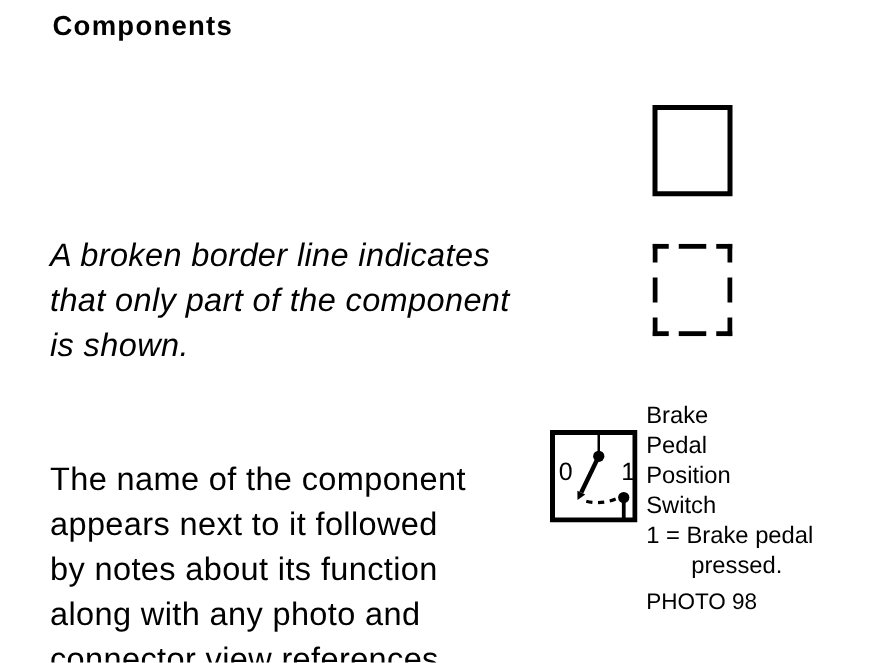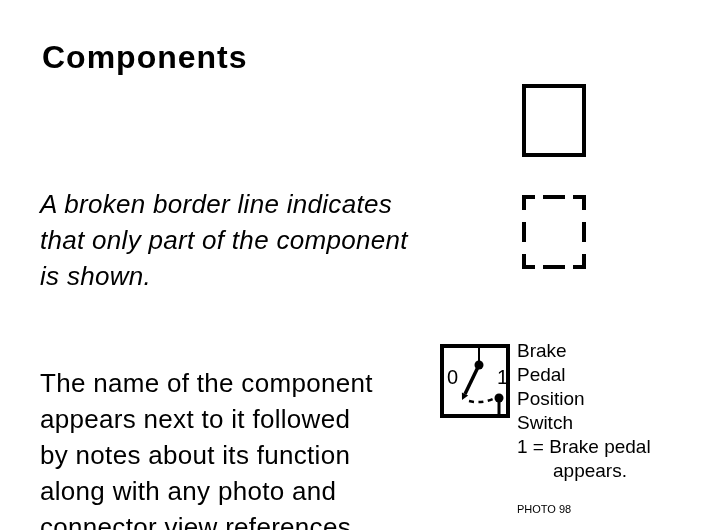--- a/index.html
+++ b/index.html
@@ -9,25 +9,24 @@
     height: 530px;
     background: #ffffff;
     color: #000000;
     font-family: "Liberation Sans", sans-serif;
     overflow: hidden;
   }
   .title {
     position: absolute;
     left: 42px;
     top: 3px;
-    font-size: 32px;
+    font-size: 22px;
     font-weight: bold;
     letter-spacing: 1px;
     line-height: 36px;
-    margin-top: 36px;
   }
   .para {
     position: absolute;
     left: 40px;
     font-size: 26px;
     line-height: 36px;
     letter-spacing: 0.3px;
     white-space: pre-line;
   }
   .para-1 { top: 75px; }
@@ -52,30 +51,30 @@
   .switch-figure {
     position: absolute;
     left: 440px;
     top: 344px;
     width: 70px;
     height: 74px;
   }
   .component-label {
     position: absolute;
     left: 517px;
-    top: 339px;
+    top: 321px;
     font-size: 19px;
     line-height: 24px;
   }
   .component-name { white-space: pre-line; }
   .note-line-2 { margin-left: 36px; }
   .photo-ref {
-    font-size: 11px;
+    font-size: 18px;
     line-height: 22px;
-    margin-top: 15px;
+    margin-top: 5px;
   }
   svg { display: block; }
 </style>
 </head>
 <body>
 
 <div class="page">
 
   <div class="title">Components</div>
 
@@ -125,17 +124,17 @@
       <text x="57" y="40" font-size="20" fill="#000000" font-family="Liberation Sans, sans-serif">1</text>
     </svg>
   </div>
 
   <div class="component-label">
     <div class="component-name">Brake
 Pedal
 Position
 Switch</div>
     <div class="note-line-1">1 = Brake pedal</div>
-    <div class="note-line-2">appears.</div>
+    <div class="note-line-2">pressed.</div>
     <div class="photo-ref">PHOTO 98</div>
   </div>
 
 </div>
 
 </body></html>

